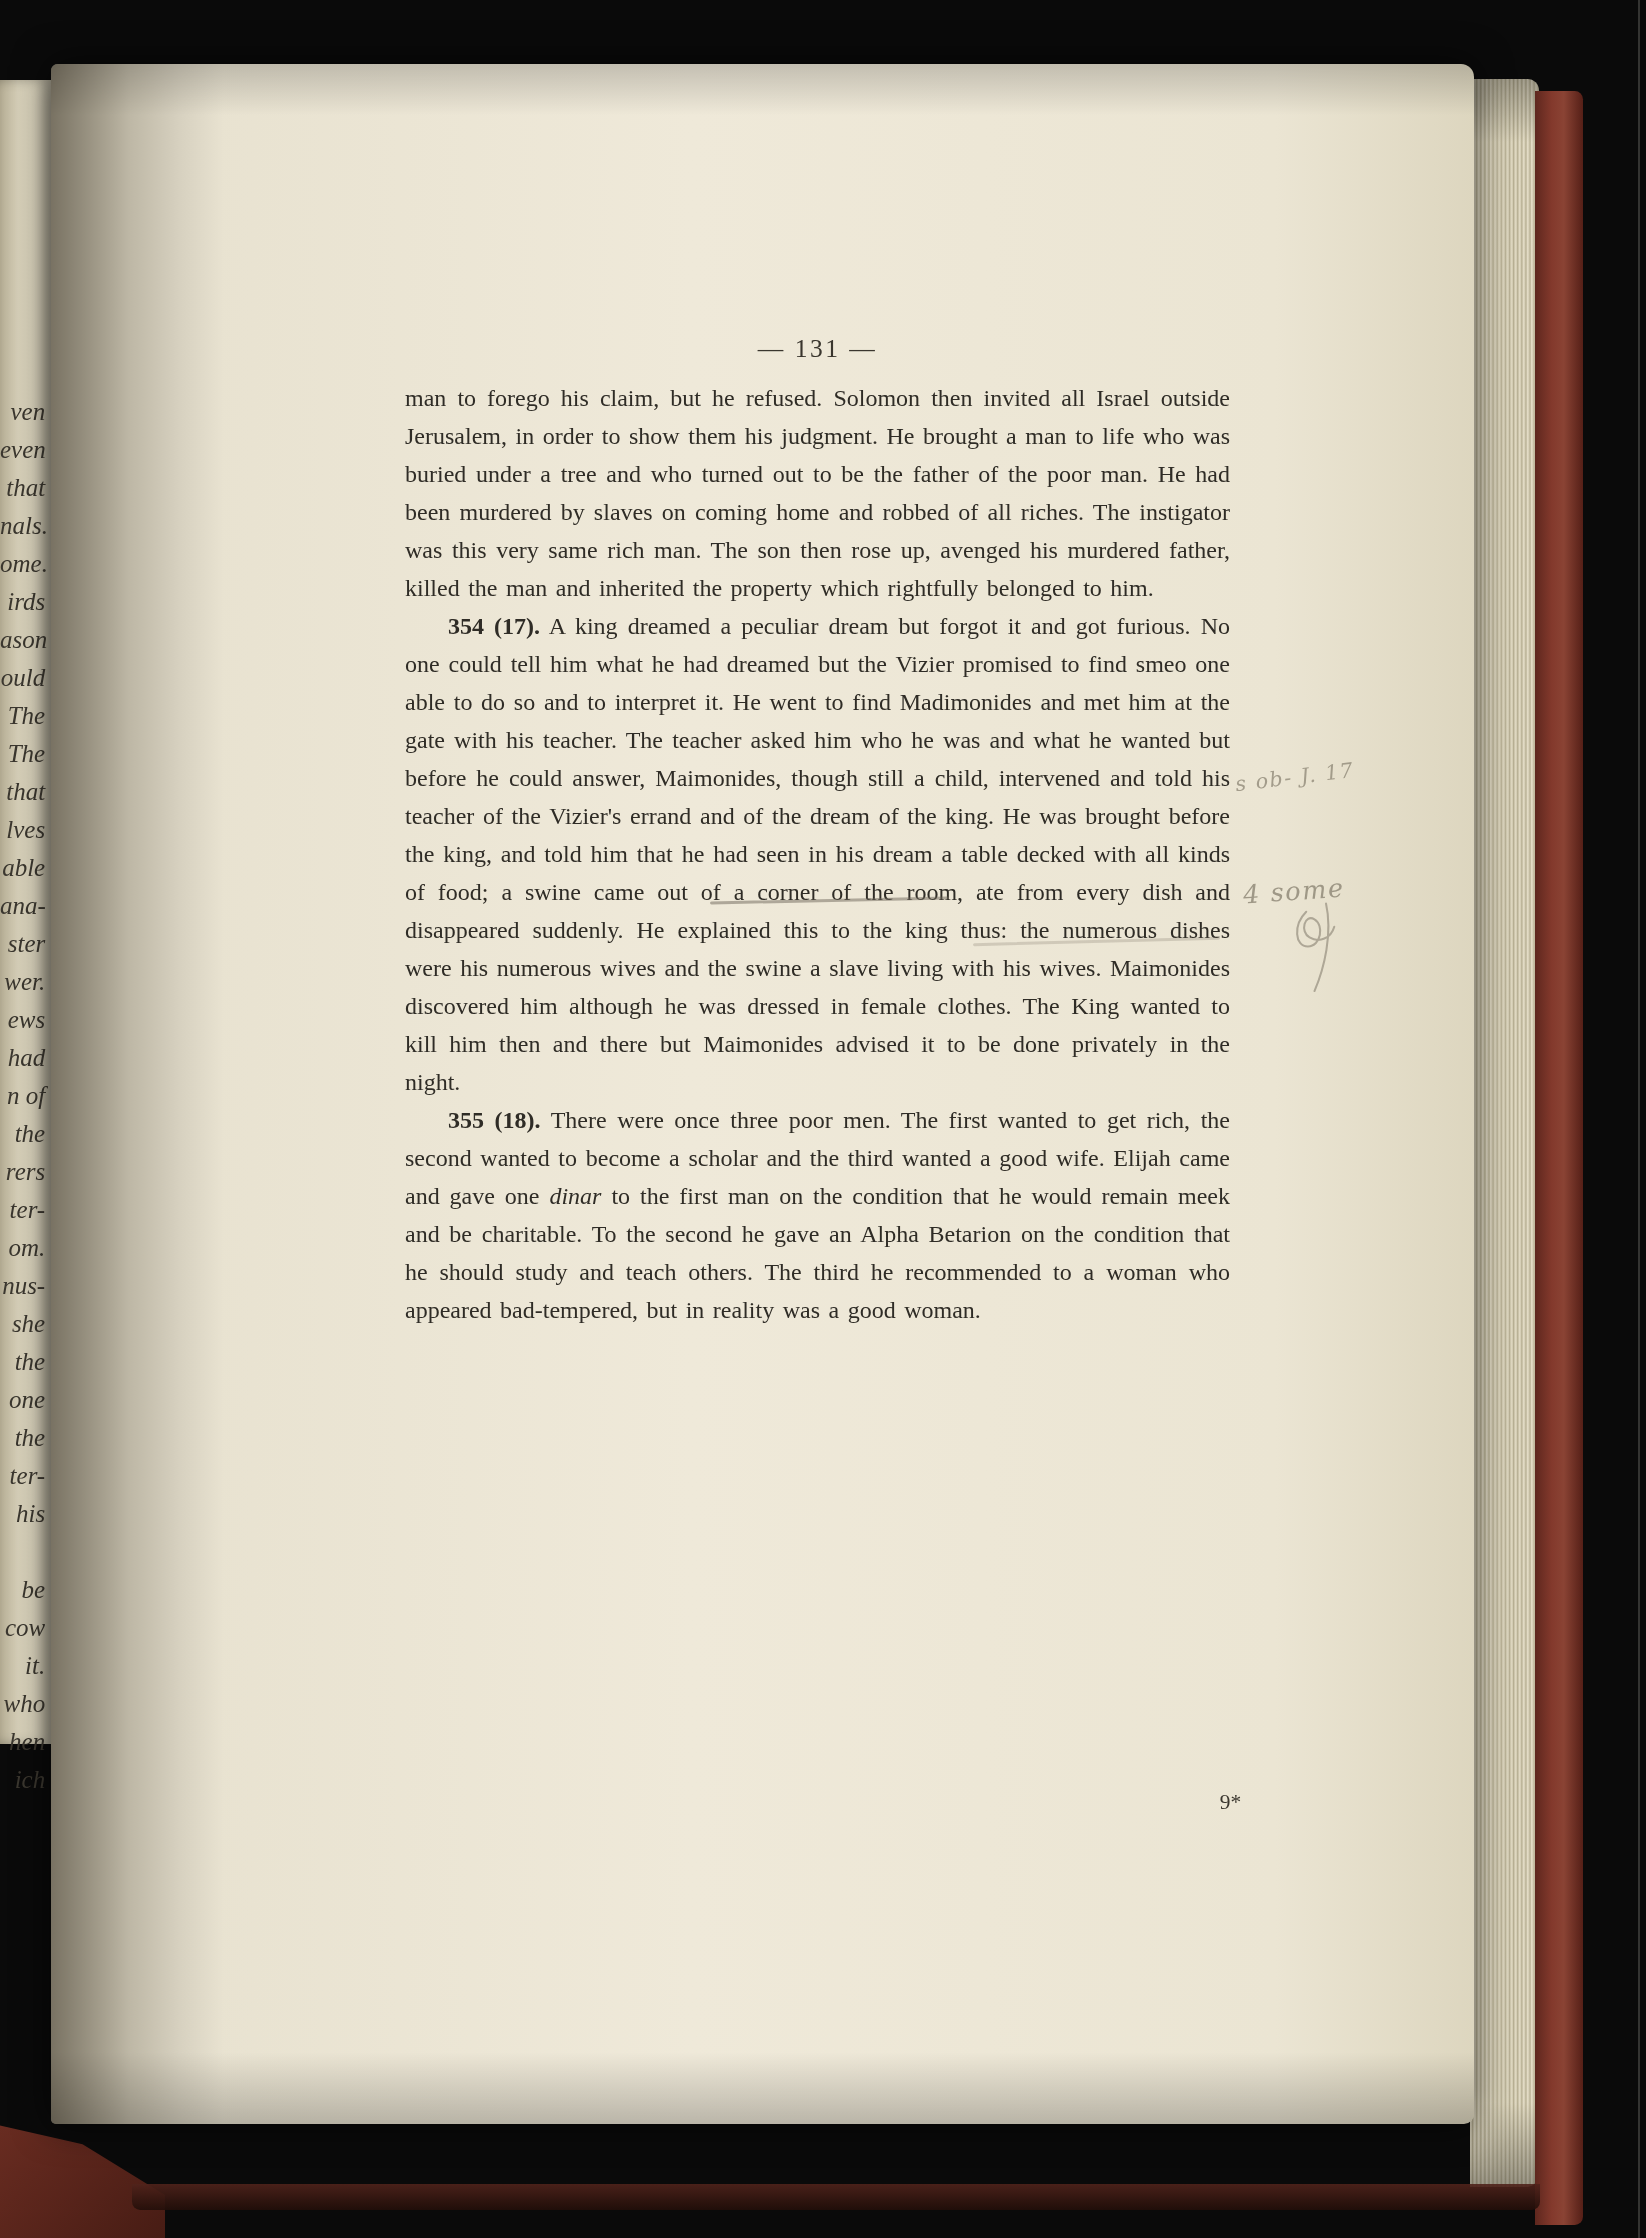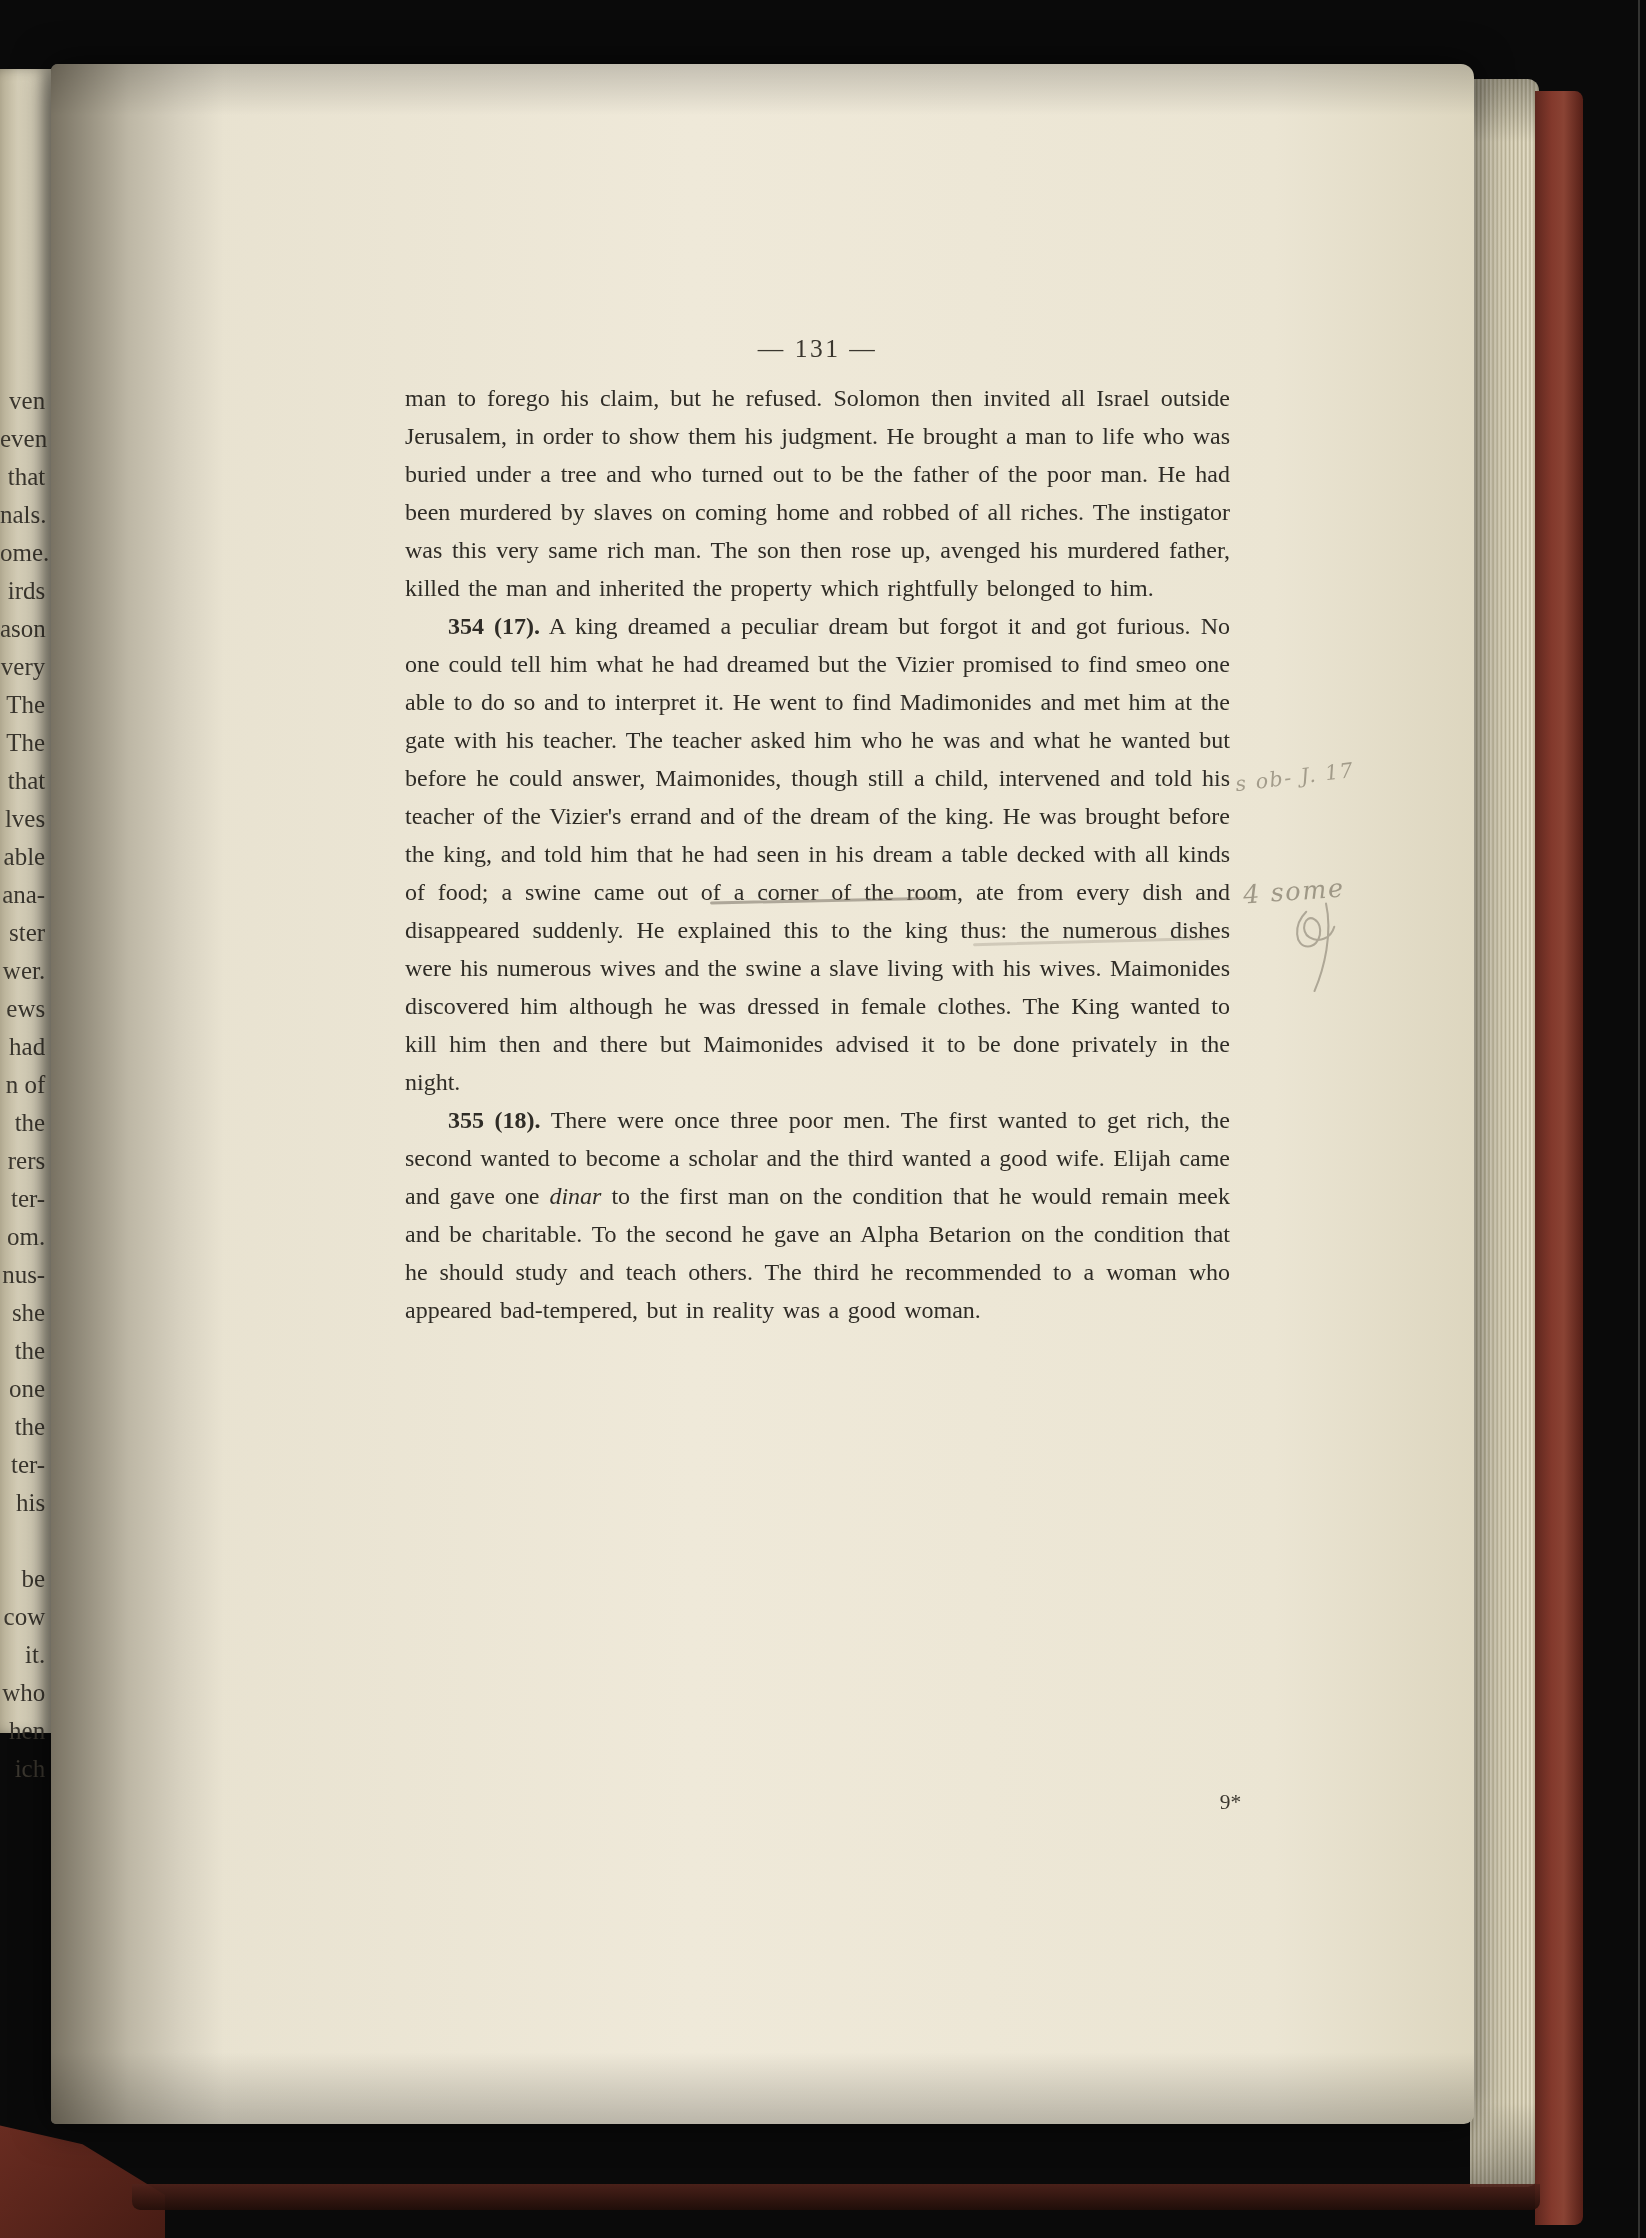--- a/index.html
+++ b/index.html
@@ -8,24 +8,25 @@
     width: 1647px;
     height: 2239px;
     background: #0a0a0a;
     overflow: hidden;
     font-family: "Liberation Serif", serif;
   }
 
   
   .facing-page {
     position: absolute;
-    left: 0; top: 69px;
+    left: 0; top: 80px;
     width: 51px; height: 1664px;
     background: linear-gradient(to right, #b3ab92 0%, #d7d0b9 35%, #e0d9c2 100%);
     box-shadow: inset -8.2px 0 11.5px rgba(0,0,0,0.28);
+    font-style: italic;
   }
   .fragments { padding-top: 313px; }
   .frag {
     line-height: 38px;
     font-size: 25px;
     text-align: right;
     padding-right: 5.8px;
     color: #3b372f;
     white-space: nowrap;
   }
@@ -155,21 +156,21 @@
 
   <div class="facing-page">
     <div class="fragments">
         <div class="frag">ven</div>
         <div class="frag">even</div>
         <div class="frag">that</div>
         <div class="frag">nals.</div>
         <div class="frag">ome.</div>
         <div class="frag">irds</div>
         <div class="frag">ason</div>
-        <div class="frag">very</div>
+        <div class="frag">ould</div>
         <div class="frag">The</div>
         <div class="frag">The</div>
         <div class="frag">that</div>
         <div class="frag">lves</div>
         <div class="frag">able</div>
         <div class="frag">ana-</div>
         <div class="frag">ster</div>
         <div class="frag">wer.</div>
         <div class="frag">ews</div>
         <div class="frag">had</div>

